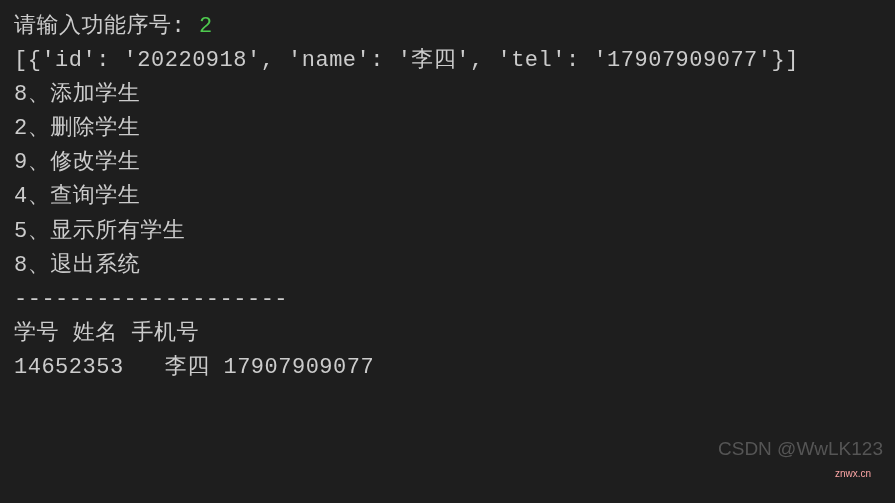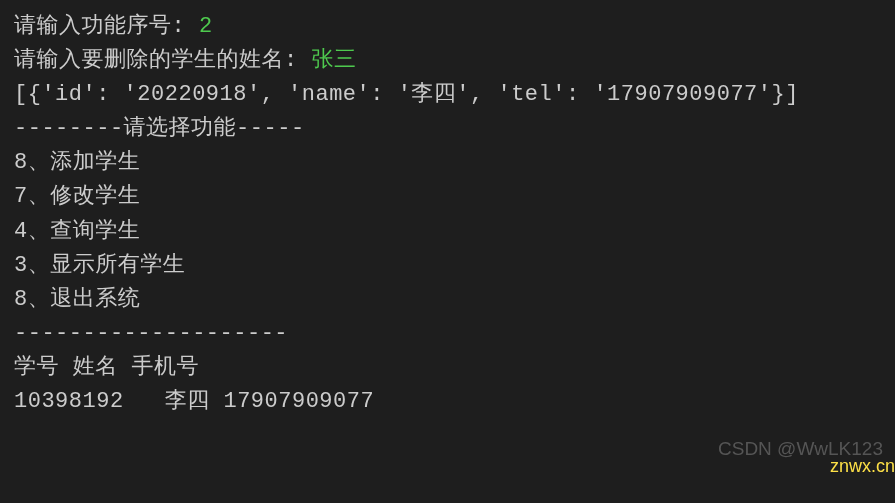--- a/index.html
+++ b/index.html
@@ -35,39 +35,38 @@
       bottom: 40px;
       right: 12px;
       font-size: 19px;
       color: #555555;
       font-family: Arial, sans-serif;
       letter-spacing: 0;
     }
     .watermark-2 {
       position: absolute;
       bottom: 22px;
-      right: 0;
-      font-size: 18px;
-      color: #fde047;
+      right: 24px;
+      font-size: 10px;
+      color: #fca5a5;
       font-family: Arial, sans-serif;
       letter-spacing: 0;
     }
   </style>
 </head>
 <body>
 
 <div class="terminal">
   <div class="terminal-line"><span class="prompt-text">请输入功能序号: </span><span class="user-input">2</span></div>
-  <div class="terminal-line"><span class="prompt-text">请输入要删除的学生的姓名: </span><span class="user-input">张三</span></div>
   <div class="terminal-line">[{'id': '20220918', 'name': '李四', 'tel': '17907909077'}]</div>
-  <div class="terminal-line">--------请选择功能-----</div>
   <div class="terminal-line">8、添加学生</div>
-  <div class="terminal-line">7、修改学生</div>
+  <div class="terminal-line">2、删除学生</div>
+  <div class="terminal-line">9、修改学生</div>
   <div class="terminal-line">4、查询学生</div>
-  <div class="terminal-line">3、显示所有学生</div>
+  <div class="terminal-line">5、显示所有学生</div>
   <div class="terminal-line">8、退出系统</div>
   <div class="terminal-line">--------------------</div>
   <div class="terminal-line">学号 姓名 手机号</div>
-  <div class="terminal-line">10398192   李四 17907909077</div>
+  <div class="terminal-line">14652353   李四 17907909077</div>
 </div>
 
 <div class="watermark-1">CSDN @WwLK123</div>
 <div class="watermark-2">znwx.cn</div>
 
 </body></html>

